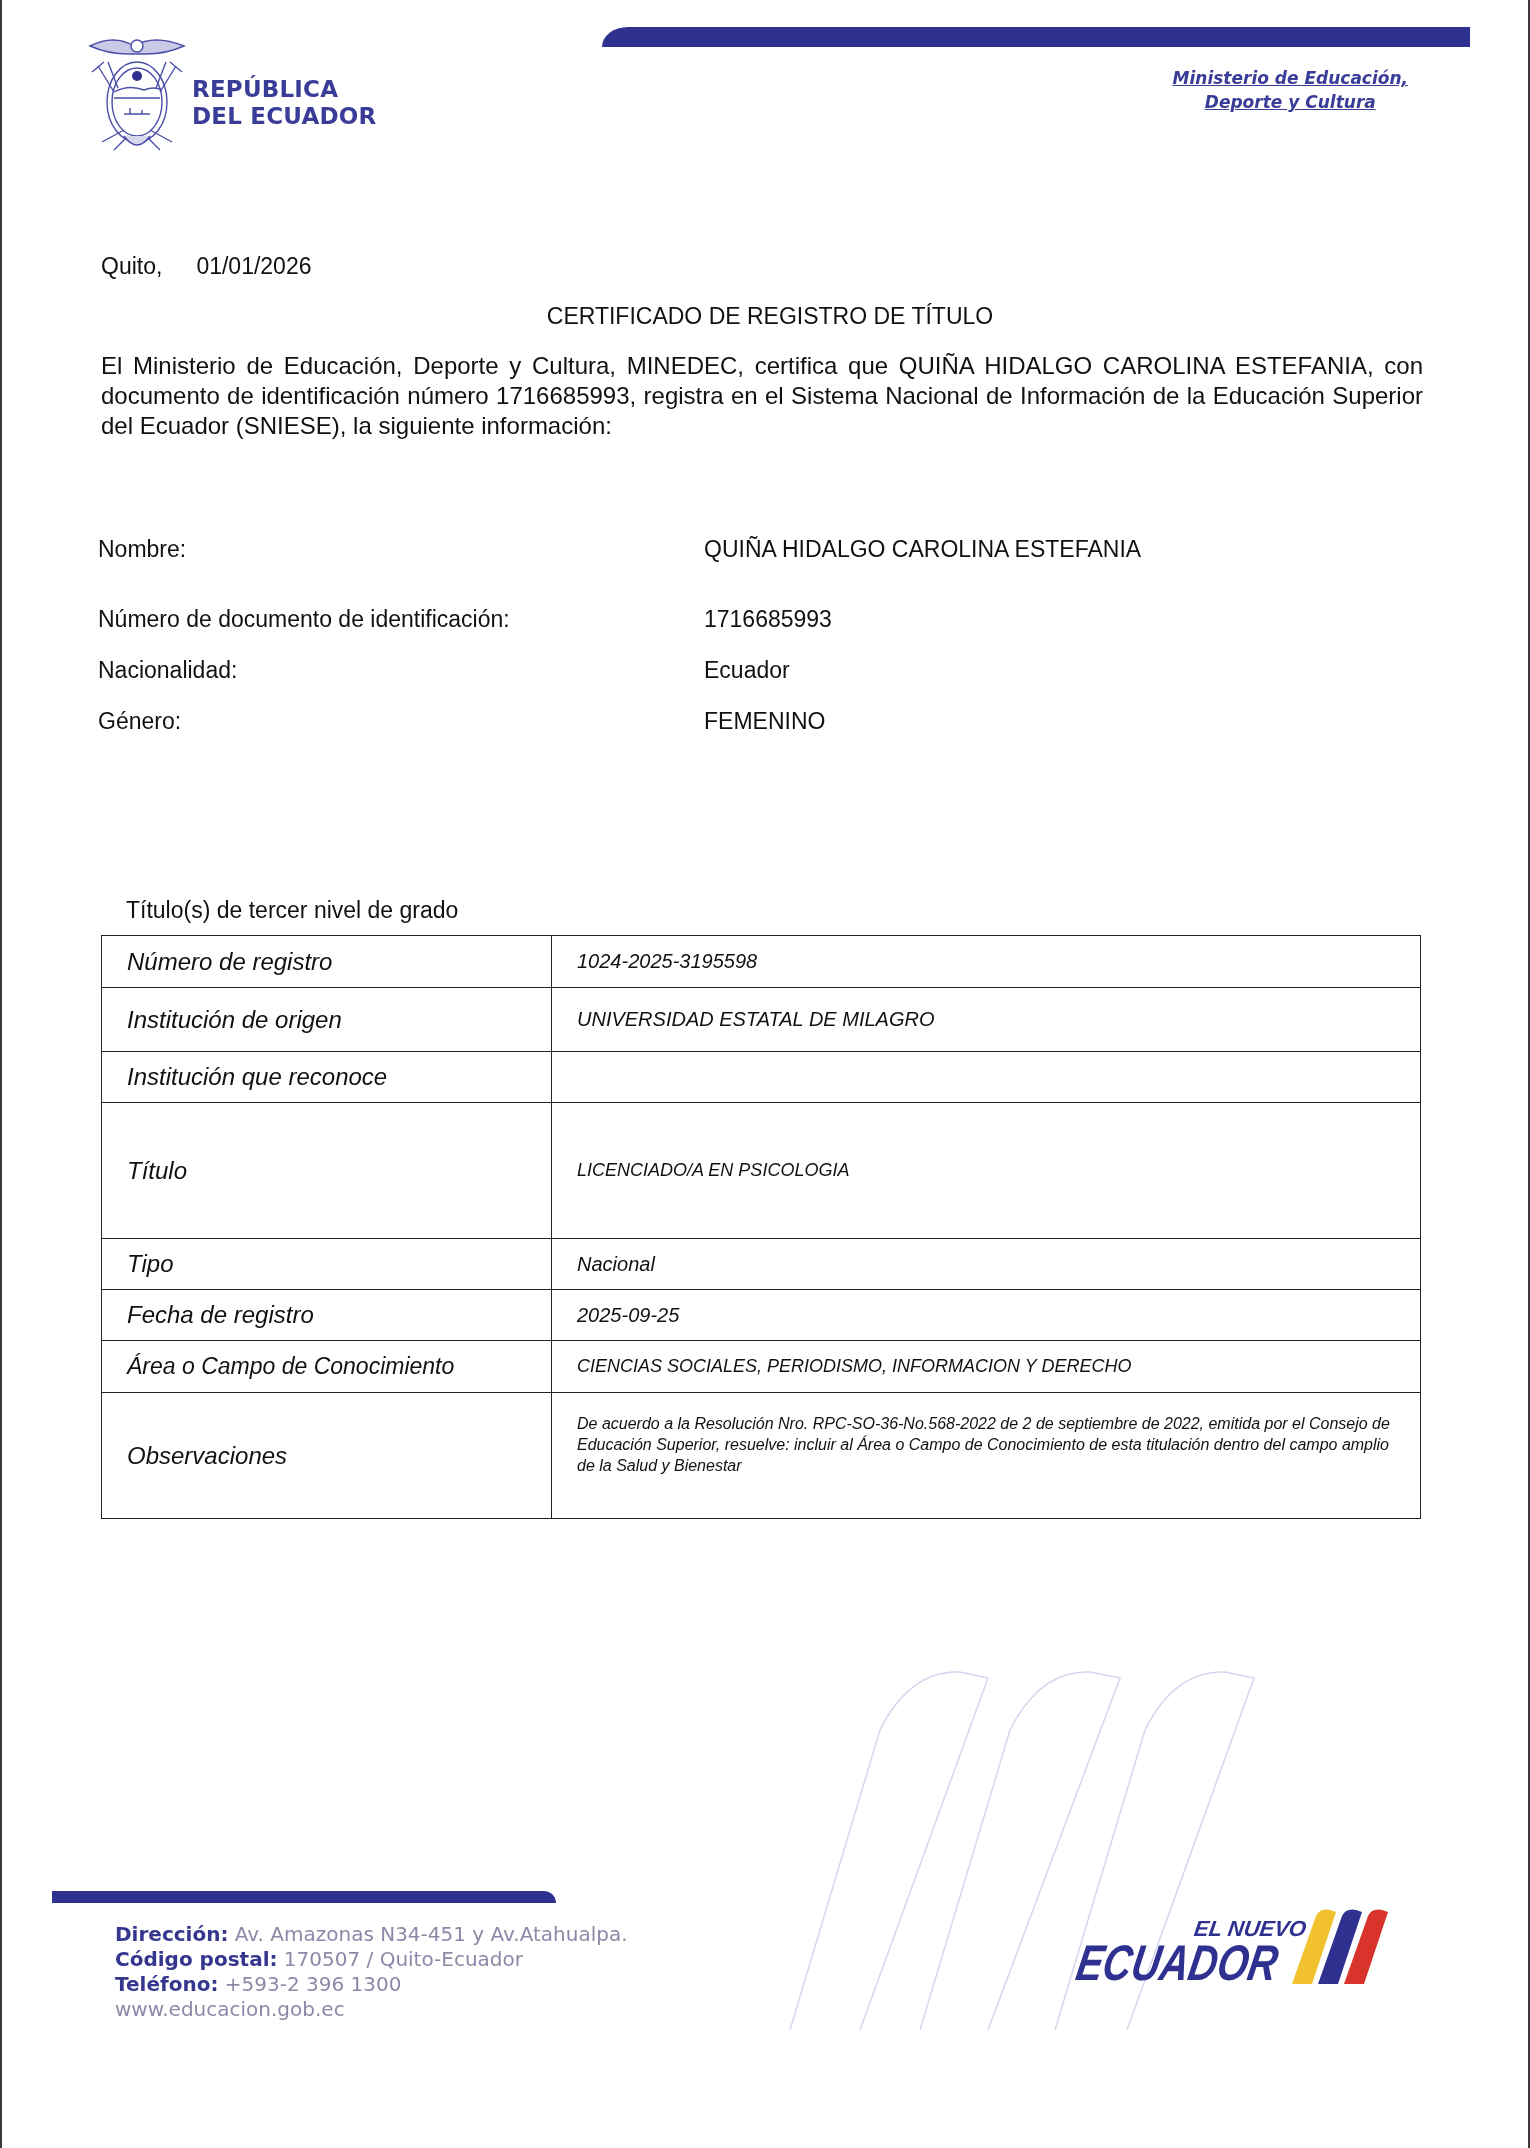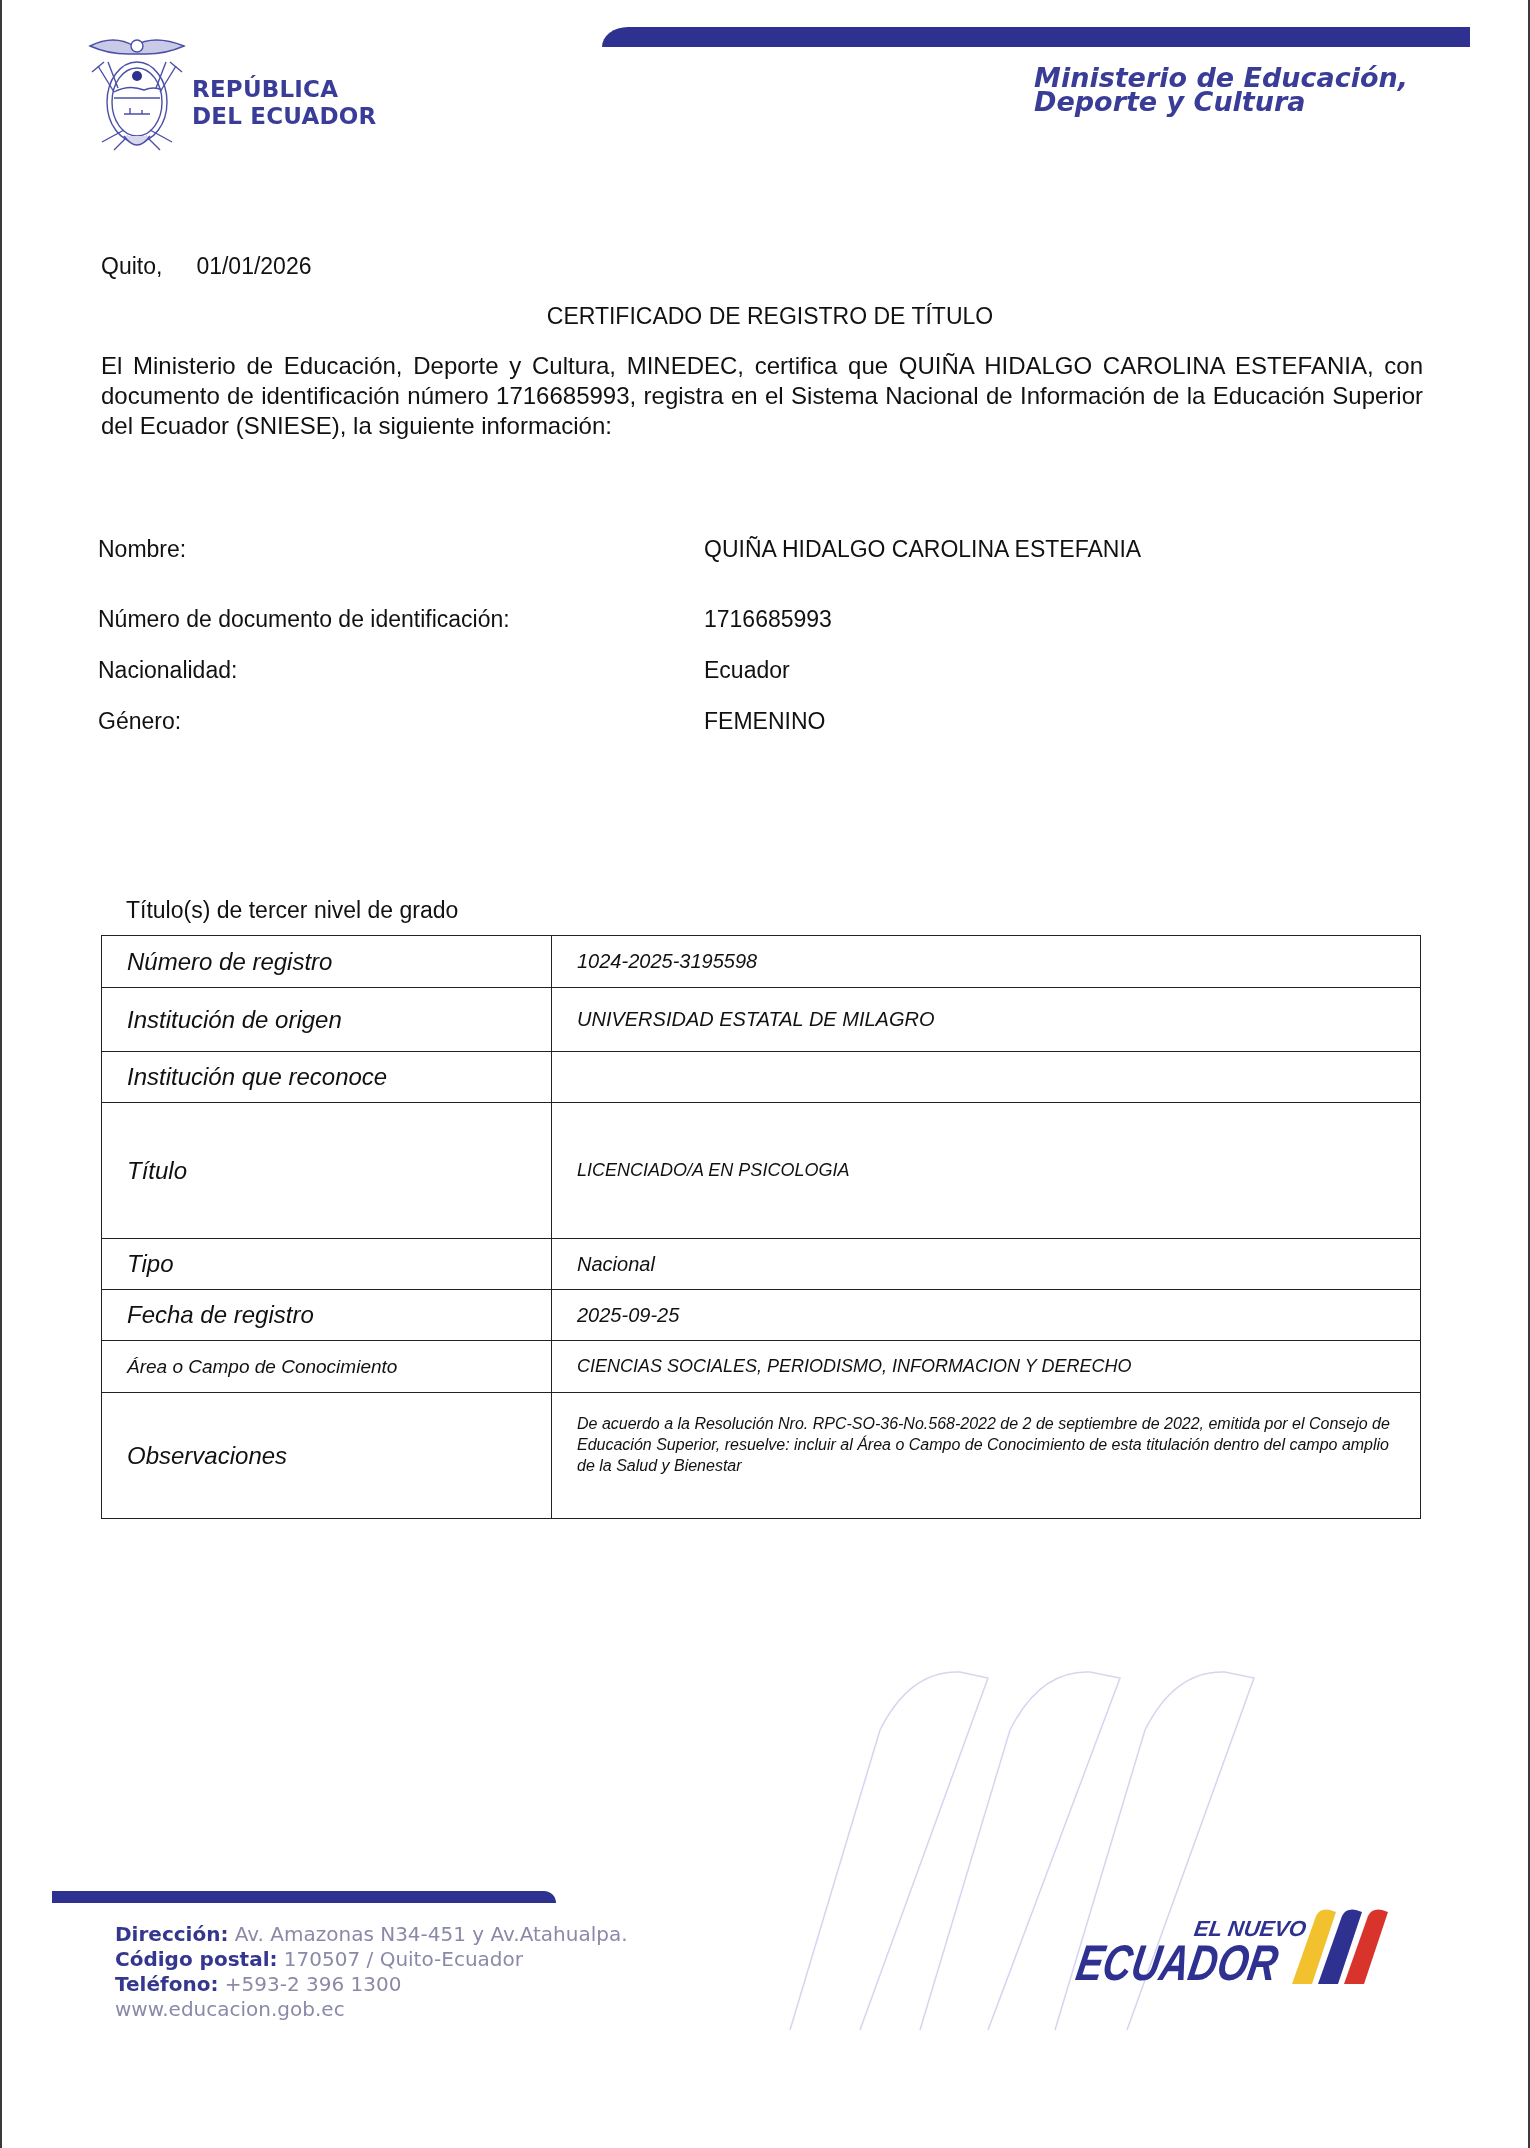--- a/index.html
+++ b/index.html
@@ -7,39 +7,39 @@
          font-family: "Liberation Sans", sans-serif; color: #111; }
   .page-edge-left { position: absolute; left: 0; top: 0; width: 2px; height: 2148px; background: #3a3a3a; }
   .page-edge-right { position: absolute; right: 0; top: 0; width: 2px; height: 2148px; background: #3a3a3a; }
 
   
   .coat { position: absolute; left: 84px; top: 32px; width: 106px; height: 124px; }
   .rep-text { position: absolute; left: 192px; top: 76px; color: #3a3d98; font-family: "DejaVu Sans", sans-serif;
               font-weight: bold; font-size: 23px; line-height: 27px; letter-spacing: 0.2px; }
   .top-bar { position: absolute; left: 602px; top: 27px; width: 868px; height: 20px; background: #2f3190;
              border-top-left-radius: 26px 20px; }
-  .ministry { position: absolute; right: 122px; top: 66px; text-align: left; color: #3a3d98;
+  .ministry { position: absolute; right: 122px; top: 66px; text-align: center; color: #3a3d98;
               font-family: "DejaVu Sans", sans-serif; font-style: italic; font-weight: bold;
-              font-size: 27px; line-height: 24px; }
+              font-size: 17px; line-height: 24px; text-decoration: underline; }
 
   
   .place-date { position: absolute; left: 101px; top: 253px; font-size: 23px; }
   .place-date .date { margin-left: 34px; }
   .doc-title { position: absolute; left: 0; width: 1540px; top: 303px; text-align: center; font-size: 23px; }
   .intro { position: absolute; left: 101px; top: 351px; width: 1322px; font-size: 24px; line-height: 30px;
            text-align: justify; text-align-last: left; }
 
   .info-row { position: absolute; left: 98px; font-size: 23px; }
   .info-val { position: absolute; left: 704px; font-size: 23px; }
 
   .table-caption { position: absolute; left: 126px; top: 897px; font-size: 23px; }
   table.reg { position: absolute; left: 101px; top: 935px; width: 1320px; border-collapse: collapse; }
   table.reg td { border: 1.5px solid #222; padding: 0; vertical-align: middle; font-style: italic; }
   table.reg td.lbl { width: 424px; padding-left: 25px; font-size: 24px; }
-  table.reg td.lbl.small { font-size: 19px; }
+  table.reg td.lbl.small { font-size: 23px; }
   table.reg td.val { padding-left: 25px; font-size: 20px; }
   table.reg td.val.small { font-size: 18px; }
   table.reg td.val.obs { font-size: 16px; line-height: 21px; padding-right: 16px; vertical-align: top; padding-top: 20px; }
 
   
   .arches { position: absolute; left: 760px; top: 1650px; width: 700px; height: 400px; }
 
   
   .footer-bar { position: absolute; left: 52px; top: 1891px; width: 504px; height: 12px; background: #2f3190;
                 border-top-right-radius: 12px 12px; }

